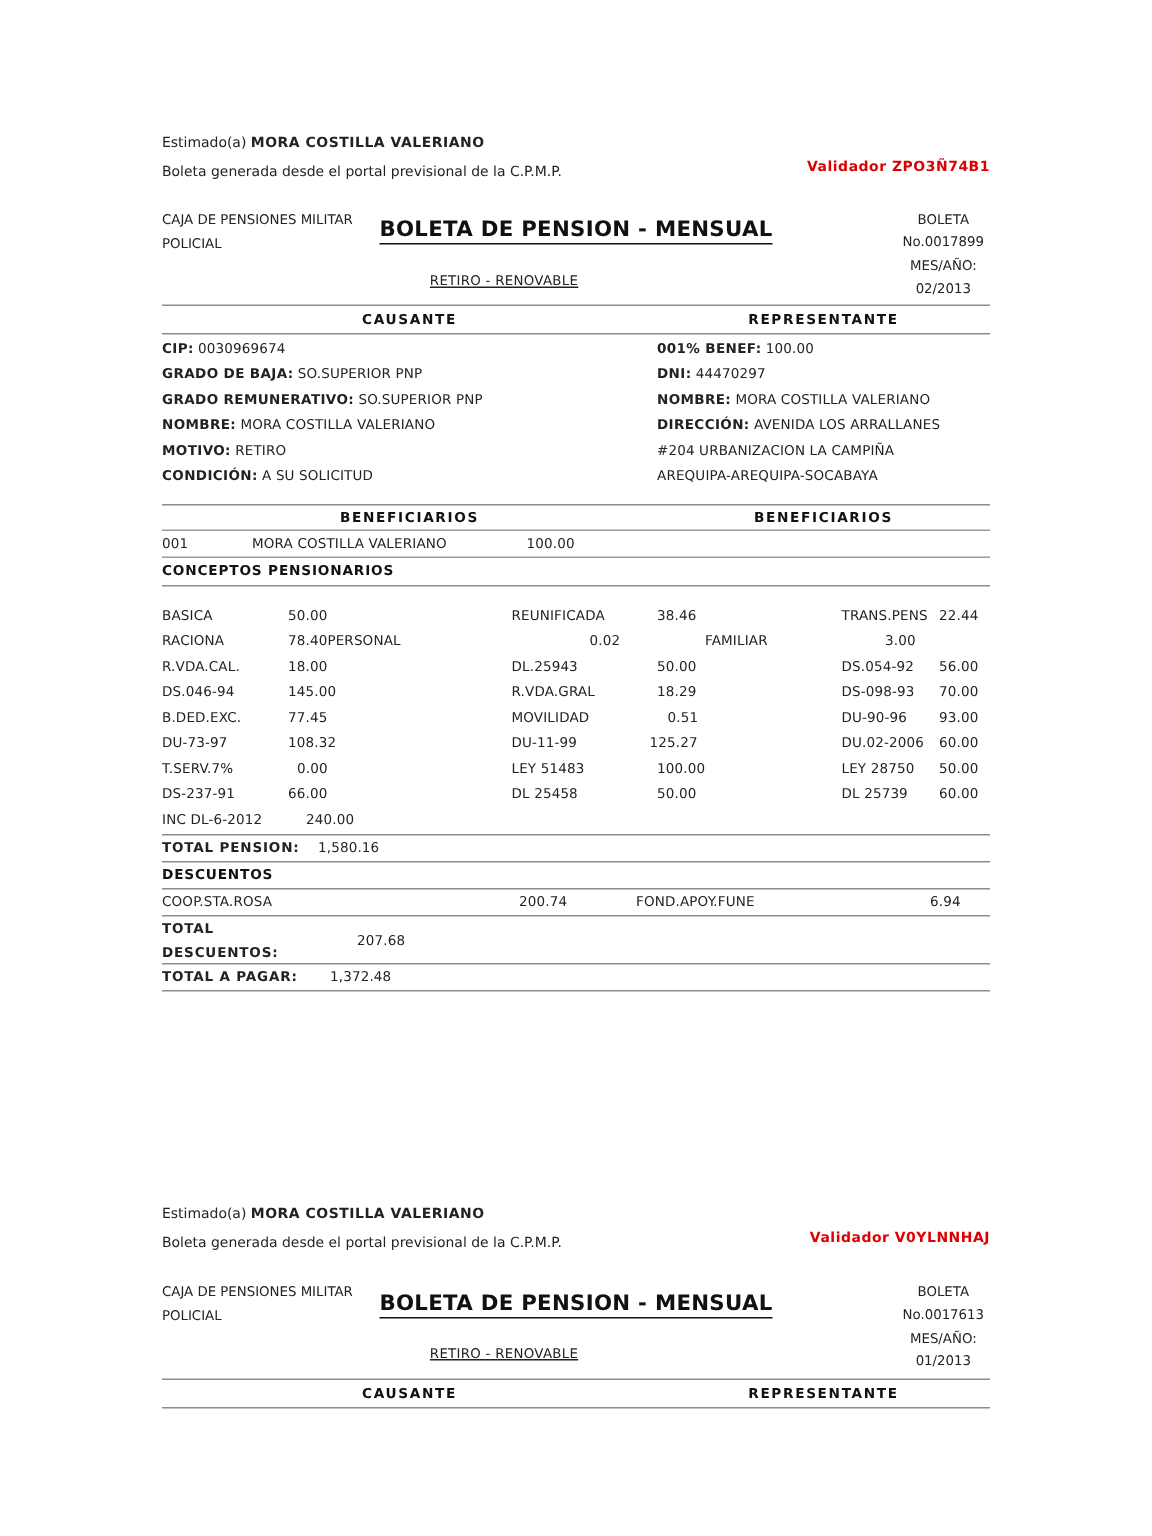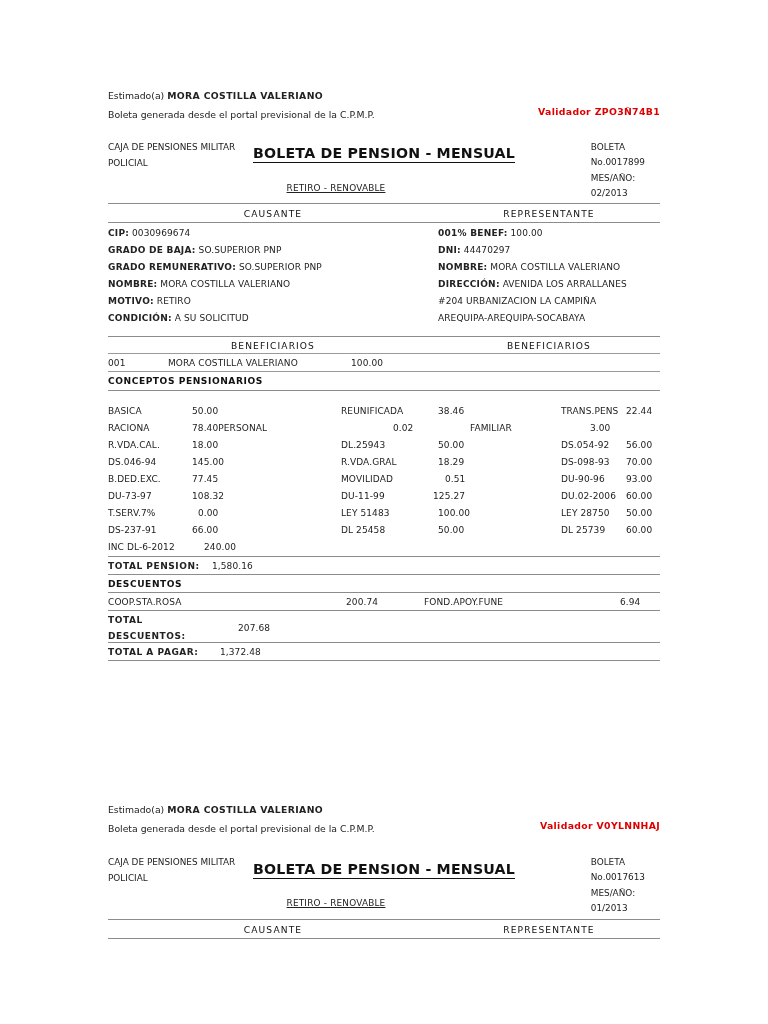--- a/index.html
+++ b/index.html
@@ -60,43 +60,43 @@
     position: absolute;
     left: 0; right: 96px;
     text-align: center;
     font-size: 8.9px;
     color: #222;
     letter-spacing: 0.2px;
     text-decoration: underline;
   }
   .boleta-meta {
     position: absolute;
-    right: 15px;
-    text-align: left;
+    right: 4px;
+    text-align: center;
     font-size: 8.9px;
     line-height: 15.4px;
     color: #222;
     white-space: nowrap;
   }
 
   
   .rule {
     position: absolute;
     left: 0;
     width: 552px;
     height: 0;
     border-top: 1.1px solid #8c8c8c;
   }
   .rule.thin { border-top: 0.9px solid #9a9a9a; }
 
   
   .colhead {
     position: absolute;
     font-size: 9.1px;
-    font-weight: normal;
+    font-weight: bold;
     letter-spacing: 1.1px;
     color: #111;
     text-align: center;
   }
 
   
   .field {
     position: absolute;
     font-size: 9.0px;
     color: #222;

